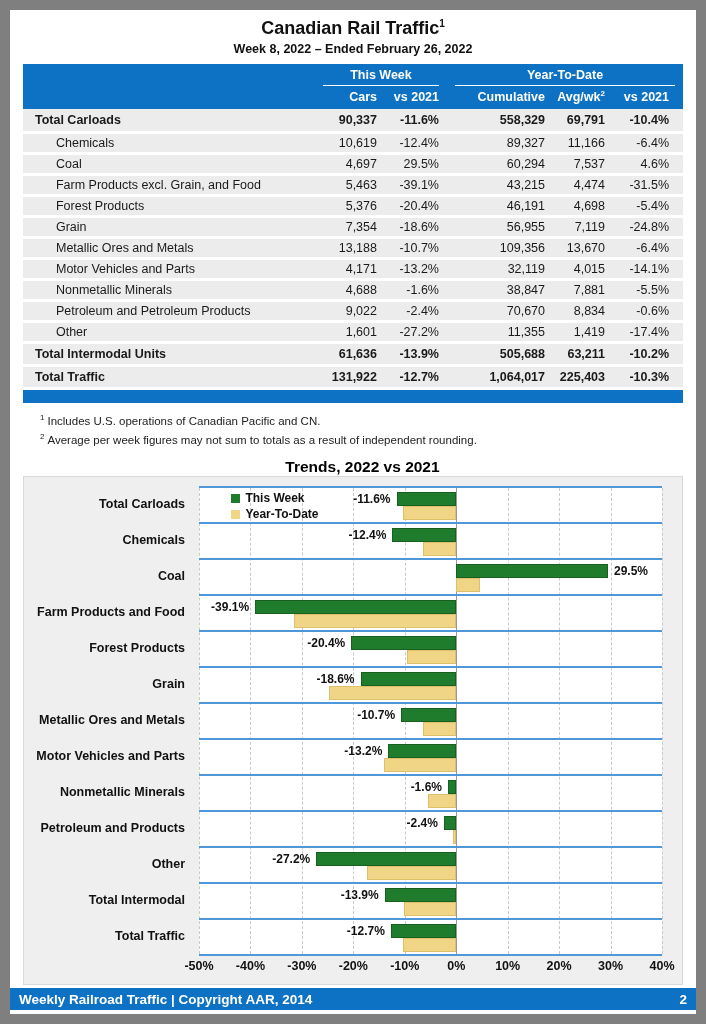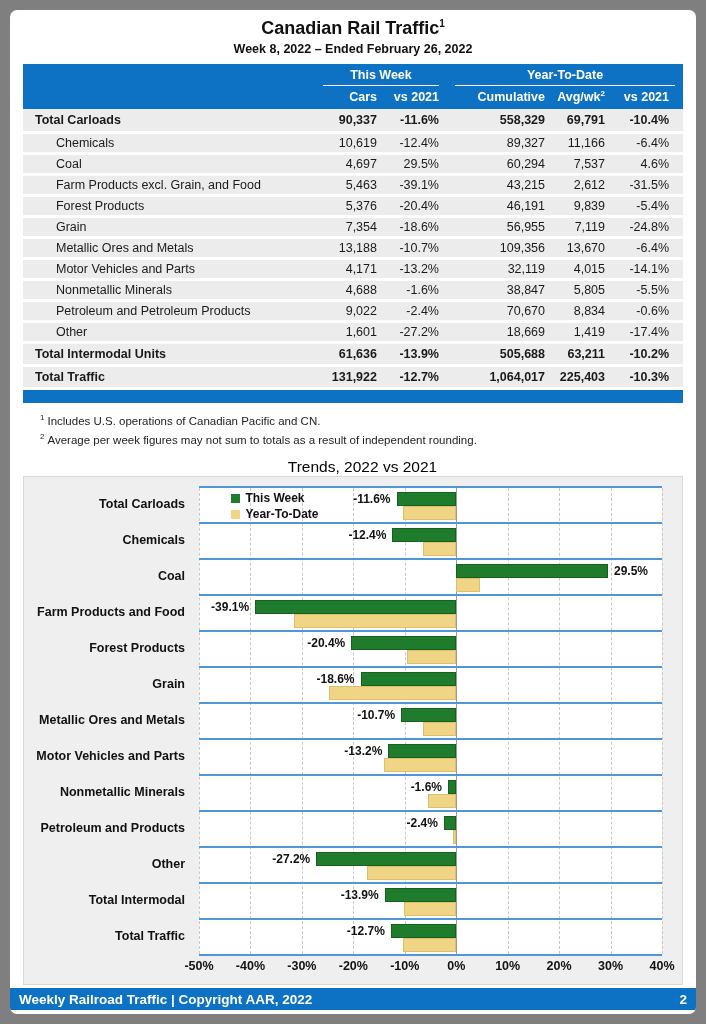--- a/index.html
+++ b/index.html
@@ -1,18 +1,18 @@
 <!DOCTYPE html>
 <html><head>
 <meta charset="utf-8">
 <style>
   * { box-sizing: border-box; margin: 0; padding: 0; }
   html,body { width:706px; height:1024px; }
   body { font-family:"Liberation Sans", sans-serif; background:#7f7f7f; position:relative; }
-  .page { position:absolute; left:10px; top:10px; width:686px; height:1004px; background:#ffffff; overflow:hidden;border-radius:7px; }
+  .page { position:absolute; left:10px; top:10px; width:686px; height:1004px; background:#ffffff; overflow:hidden; }
 
   
   .doc-title { text-align:center; font-size:18px; font-weight:bold; color:#111; margin-top:8px; }
   .doc-title sup { font-size:10px; }
   .doc-subtitle { text-align:center; font-size:12.5px; font-weight:bold; color:#111; margin-top:3px; margin-bottom:8px; }
 
   
   .rail-table { width:660px; margin:0 auto; border-collapse:collapse; table-layout:fixed; }
   .rail-table col.c-label { width:292px; }
   .rail-table col.c-cars { width:70px; }
@@ -36,21 +36,21 @@
   .neg { color:#e60014; }
   .pos { color:#2f9e44; }
   .table-endbar { width:660px; height:13px; background:#0d72c3; margin:0 auto; }
 
   
   .footnotes { margin:10px 0 4px 30px; }
   .footnote { font-size:11.5px; color:#222; margin-bottom:6px; }
   .footnote sup { font-size:8px; margin-right:3px; }
 
   
-  .chart-title { text-align:center; font-size:15.5px; font-weight:normal; margin-top:12px;padding-left:19px; }
+  .chart-title { text-align:center; font-size:15.5px; font-weight:bold; margin-top:12px;padding-left:19px; }
   .chart-subtitle { text-align:center; font-size:12.5px; font-weight:bold; margin-top:4px; margin-bottom:8px; }
 
   
   .chart-box { width:660px; margin:0 auto; background:#efefef; border:1px solid #d9d9d9; padding:9px 0 6px 0; }
   .chart-inner { position:relative; }
   .plot-wrap { position:relative; margin-left:175px; margin-right:20px; height:468px; background:#ffffff; border-top:2px solid #4f97d9; }
   .gridlayer { position:absolute; top:0; bottom:0; left:0; right:0; }
   .gridline { position:absolute; top:0; bottom:0; width:0; border-left:1px dashed #c9c9c9; }
   .gridline.zero { border-left:1px solid #999999; }
   .band { position:relative; height:36px; border-bottom:2px solid #4f97d9; }
@@ -133,29 +133,29 @@
           <td class="num pos">29.5%</td>
           <td class="num">60,294</td>
           <td class="num">7,537</td>
           <td class="num last pos">4.6%</td>
         </tr>
         <tr class="commodity">
           <td class="lbl">Farm Products excl. Grain, and Food</td>
           <td class="num">5,463</td>
           <td class="num neg">-39.1%</td>
           <td class="num">43,215</td>
-          <td class="num">2,612</td>
+          <td class="num">4,474</td>
           <td class="num last neg">-31.5%</td>
         </tr>
         <tr class="commodity">
           <td class="lbl">Forest Products</td>
           <td class="num">5,376</td>
           <td class="num neg">-20.4%</td>
           <td class="num">46,191</td>
-          <td class="num">9,839</td>
+          <td class="num">4,698</td>
           <td class="num last neg">-5.4%</td>
         </tr>
         <tr class="commodity">
           <td class="lbl">Grain</td>
           <td class="num">7,354</td>
           <td class="num neg">-18.6%</td>
           <td class="num">56,955</td>
           <td class="num">7,119</td>
           <td class="num last neg">-24.8%</td>
         </tr>
@@ -173,36 +173,36 @@
           <td class="num neg">-13.2%</td>
           <td class="num">32,119</td>
           <td class="num">4,015</td>
           <td class="num last neg">-14.1%</td>
         </tr>
         <tr class="commodity">
           <td class="lbl">Nonmetallic Minerals</td>
           <td class="num">4,688</td>
           <td class="num neg">-1.6%</td>
           <td class="num">38,847</td>
-          <td class="num">5,805</td>
+          <td class="num">7,881</td>
           <td class="num last neg">-5.5%</td>
         </tr>
         <tr class="commodity">
           <td class="lbl">Petroleum and Petroleum Products</td>
           <td class="num">9,022</td>
           <td class="num neg">-2.4%</td>
           <td class="num">70,670</td>
           <td class="num">8,834</td>
           <td class="num last neg">-0.6%</td>
         </tr>
         <tr class="commodity">
           <td class="lbl">Other</td>
           <td class="num">1,601</td>
           <td class="num neg">-27.2%</td>
-          <td class="num">18,669</td>
+          <td class="num">11,355</td>
           <td class="num">1,419</td>
           <td class="num last neg">-17.4%</td>
         </tr>
         <tr class="total">
           <td class="lbl">Total Intermodal Units</td>
           <td class="num">61,636</td>
           <td class="num neg">-13.9%</td>
           <td class="num">505,688</td>
           <td class="num">63,211</td>
           <td class="num last neg">-10.2%</td>
@@ -343,17 +343,17 @@
           <span class="axis-tick" style="left: 55.5556%;">0%</span>
           <span class="axis-tick" style="left: 66.6667%;">10%</span>
           <span class="axis-tick" style="left: 77.7778%;">20%</span>
           <span class="axis-tick" style="left: 88.8889%;">30%</span>
           <span class="axis-tick" style="left: 100%;">40%</span>
         </div>
     </div>
   </div>
 
   <div class="footer-bar">
-    <span class="footer-text">Weekly Railroad Traffic | Copyright AAR, 2022</span>
+    <span class="footer-text">Weekly Railroad Traffic | Copyright AAR, 2014</span>
     <span class="footer-page">2</span>
   </div>
 
 </div>
 
 </body></html>

